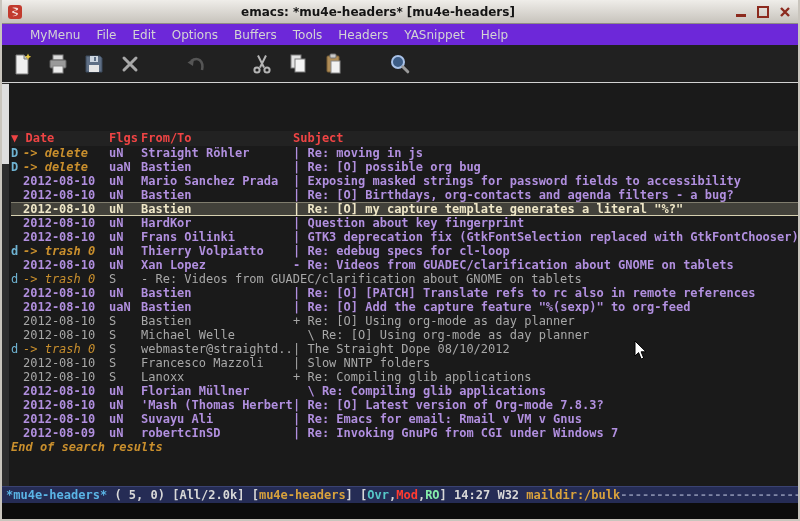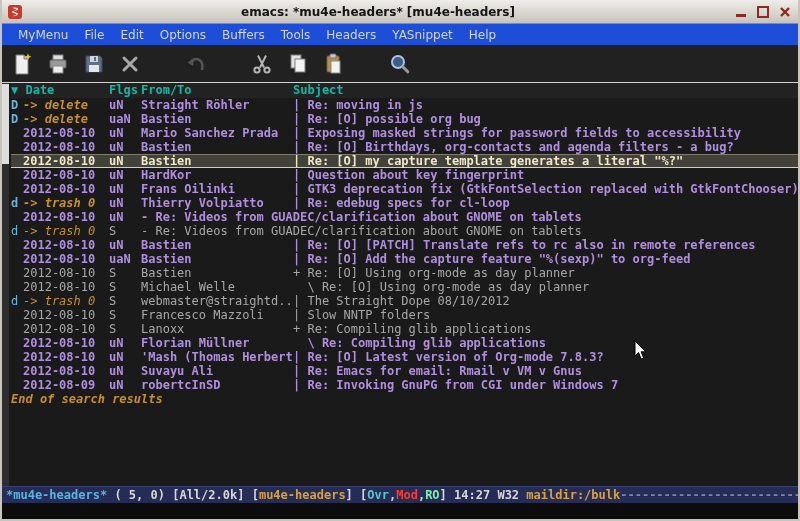--- a/index.html
+++ b/index.html
@@ -23,22 +23,22 @@
   .titlebar .app-icon { width: 16px; height: 16px; flex: 0 0 16px; }
   .titlebar .title {
     flex: 1; text-align: center; font-size: 12px; font-weight: bold; color: #141414;
     overflow: hidden; white-space: nowrap;
   }
   .win-controls { display: flex; gap: 6px; align-items: center; }
   .win-btn { width: 16px; height: 14px; display: flex; align-items: center; justify-content: center; cursor: default; }
 
   
   .menubar {
-    height: 21px; flex: 0 0 21px; background: #1d4ed8;
-    display: flex; align-items: center; padding-left: 8px;
+    height: 21px; flex: 0 0 21px; background: #6d28d9;
+    display: flex; align-items: center; padding-left: 20px;
     color: #d4d4d4; font-size: 12px;
   }
   .menu-item { padding: 2px 8px; white-space: nowrap; }
 
   
   .toolbar {
     height: 37px; flex: 0 0 37px; background: #212121;
     display: flex; align-items: center; padding-left: 6px; gap: 8px;
   }
   .tool-btn { width: 28px; height: 28px; display: flex; align-items: center; justify-content: center; }
@@ -49,21 +49,21 @@
     flex: 1 1 auto; display: flex; flex-direction: row;
     background: #1a1a1a; border-top: 1px solid #d2d2d2; overflow: hidden;
     font-family: "DejaVu Sans Mono", "Liberation Mono", monospace; font-size: 12px; line-height: 14px;
   }
   .scrollbar { width: 7px; flex: 0 0 7px; background: #2e2e2e; position: relative; }
   .scroll-thumb { position: absolute; top: 1px; left: 0; width: 100%; height: 80px; background: #dedede; }
   .buffer-content { flex: 1; display: flex; flex-direction: column; padding-left: 2px; overflow: hidden; }
 
   .header-line {
     height: 15px; flex: 0 0 15px; display: flex; background: #222222;
-    color: #14b8a6; font-weight: bold; white-space: pre;
+    color: #ef4444; font-weight: bold; white-space: pre; margin-top: 48px;
   }
   .hl-date { width: 98px; } .hl-flags { width: 32px; } .hl-from { width: 152px; } .hl-subj { flex: 1; }
 
   .row { display: flex; height: 14px; flex: 0 0 14px; white-space: pre; overflow: hidden; }
   .row span { white-space: pre; overflow: hidden; }
   .c-marker { width: 12px; flex: 0 0 12px; }
   .c-date   { width: 86px; flex: 0 0 86px; }
   .c-flags  { width: 32px; flex: 0 0 32px; }
   .c-from   { width: 152px; flex: 0 0 152px; }
   .c-subj   { flex: 1 1 auto; }
@@ -218,21 +218,21 @@
       </div>
       <div>
           <div class="row unread"><span class="c-marker marker-face">D</span><span class="c-date mark-face">-&gt; delete</span><span class="c-flags">uN</span><span class="c-from">Straight Röhler</span><span class="c-subj">| Re: moving in js</span></div>
           <div class="row unread"><span class="c-marker marker-face">D</span><span class="c-date mark-face">-&gt; delete</span><span class="c-flags">uaN</span><span class="c-from">Bastien</span><span class="c-subj">| Re: [O] possible org bug</span></div>
           <div class="row unread"><span class="c-marker marker-face"></span><span class="c-date">2012-08-10</span><span class="c-flags">uN</span><span class="c-from">Mario Sanchez Prada</span><span class="c-subj">| Exposing masked strings for password fields to accessibility</span></div>
           <div class="row unread"><span class="c-marker marker-face"></span><span class="c-date">2012-08-10</span><span class="c-flags">uN</span><span class="c-from">Bastien</span><span class="c-subj">| Re: [O] Birthdays, org-contacts and agenda filters - a bug?</span></div>
           <div class="row current"><span class="c-marker marker-face"></span><span class="c-date">2012-08-10</span><span class="c-flags">uN</span><span class="c-from">Bastien</span><span class="c-subj">| Re: [O] my capture template generates a literal "%?"</span></div>
           <div class="row unread"><span class="c-marker marker-face"></span><span class="c-date">2012-08-10</span><span class="c-flags">uN</span><span class="c-from">HardKor</span><span class="c-subj">| Question about key fingerprint</span></div>
           <div class="row unread"><span class="c-marker marker-face"></span><span class="c-date">2012-08-10</span><span class="c-flags">uN</span><span class="c-from">Frans Oilinki</span><span class="c-subj">| GTK3 deprecation fix (GtkFontSelection replaced with GtkFontChooser)</span></div>
           <div class="row unread"><span class="c-marker marker-face">d</span><span class="c-date mark-face">-&gt; trash 0</span><span class="c-flags">uN</span><span class="c-from">Thierry Volpiatto</span><span class="c-subj">| Re: edebug specs for cl-loop</span></div>
-          <div class="row unread"><span class="c-marker marker-face"></span><span class="c-date">2012-08-10</span><span class="c-flags">uN</span><span class="c-subj">- Re: Videos from GUADEC/clarification about GNOME on tablets</span></div>
+          <div class="row unread"><span class="c-marker marker-face"></span><span class="c-date">2012-08-10</span><span class="c-flags">uN</span><span class="c-from">Xan Lopez</span><span class="c-subj">- Re: Videos from GUADEC/clarification about GNOME on tablets</span></div>
           <div class="row read"><span class="c-marker marker-face">d</span><span class="c-date mark-face">-&gt; trash 0</span><span class="c-flags">S</span><span class="c-subj">- Re: Videos from GUADEC/clarification about GNOME on tablets</span></div>
           <div class="row unread"><span class="c-marker marker-face"></span><span class="c-date">2012-08-10</span><span class="c-flags">uN</span><span class="c-from">Bastien</span><span class="c-subj">| Re: [O] [PATCH] Translate refs to rc also in remote references</span></div>
           <div class="row unread"><span class="c-marker marker-face"></span><span class="c-date">2012-08-10</span><span class="c-flags">uaN</span><span class="c-from">Bastien</span><span class="c-subj">| Re: [O] Add the capture feature "%(sexp)" to org-feed</span></div>
           <div class="row read"><span class="c-marker marker-face"></span><span class="c-date">2012-08-10</span><span class="c-flags">S</span><span class="c-from">Bastien</span><span class="c-subj">+ Re: [O] Using org-mode as day planner</span></div>
           <div class="row read"><span class="c-marker marker-face"></span><span class="c-date">2012-08-10</span><span class="c-flags">S</span><span class="c-from">Michael Welle</span><span class="c-subj">  \ Re: [O] Using org-mode as day planner</span></div>
           <div class="row read"><span class="c-marker marker-face">d</span><span class="c-date mark-face">-&gt; trash 0</span><span class="c-flags">S</span><span class="c-from">webmaster@straightd...</span><span class="c-subj">| The Straight Dope 08/10/2012</span></div>
           <div class="row read"><span class="c-marker marker-face"></span><span class="c-date">2012-08-10</span><span class="c-flags">S</span><span class="c-from">Francesco Mazzoli</span><span class="c-subj">| Slow NNTP folders</span></div>
           <div class="row read"><span class="c-marker marker-face"></span><span class="c-date">2012-08-10</span><span class="c-flags">S</span><span class="c-from">Lanoxx</span><span class="c-subj">+ Re: Compiling glib applications</span></div>
           <div class="row unread"><span class="c-marker marker-face"></span><span class="c-date">2012-08-10</span><span class="c-flags">uN</span><span class="c-from">Florian Müllner</span><span class="c-subj">  \ Re: Compiling glib applications</span></div>
           <div class="row unread"><span class="c-marker marker-face"></span><span class="c-date">2012-08-10</span><span class="c-flags">uN</span><span class="c-from">'Mash (Thomas Herbert)</span><span class="c-subj">| Re: [O] Latest version of Org-mode 7.8.3?</span></div>

